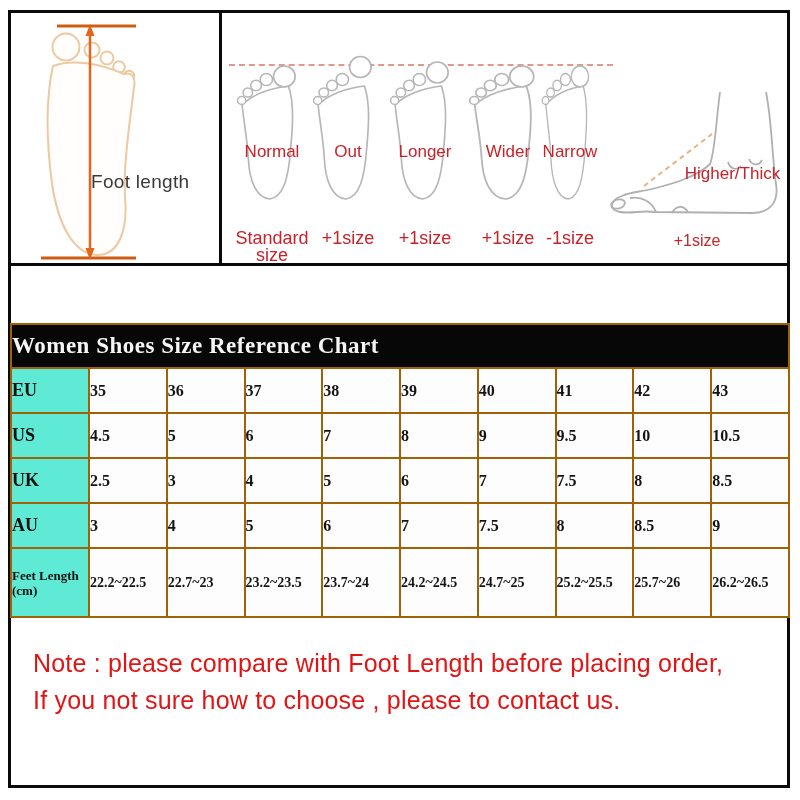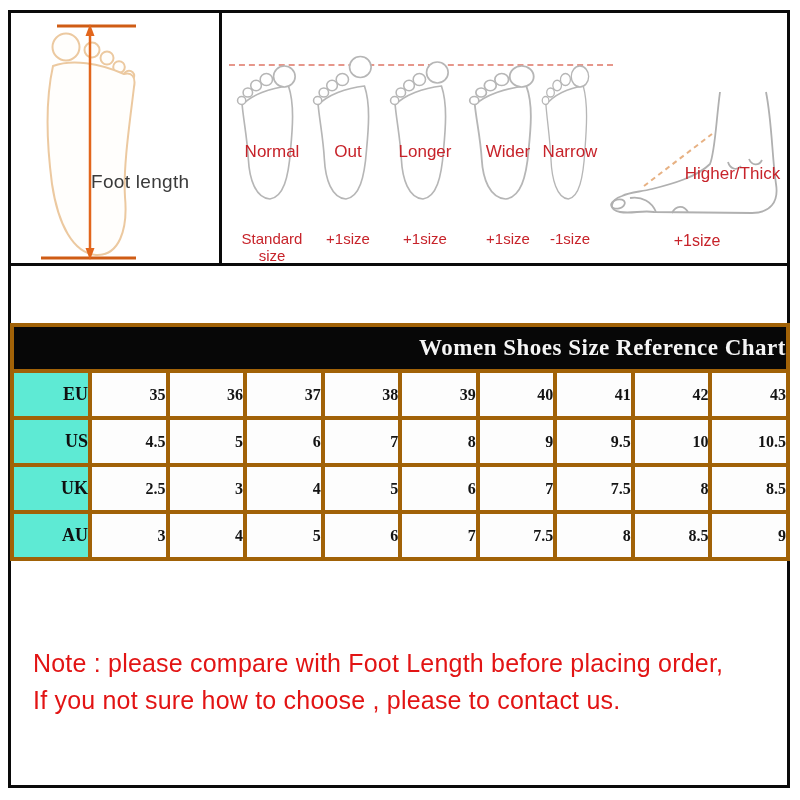--- a/index.html
+++ b/index.html
@@ -20,33 +20,33 @@
   
   .toe-line{position:absolute;left:229px;top:64px;width:384px;height:0;
             border-top:2px dashed #e6978b;}
 
   
   .foot-fig{position:absolute;top:60px;height:210px;}
   .foot-svg{position:absolute;left:0;top:0;overflow:visible;}
   .fig-name{position:absolute;top:82px;left:50%;transform:translateX(-50%);
             width:max-content;font-size:17px;color:#c7232a;}
   .fig-adjust{position:absolute;top:170px;left:50%;transform:translateX(-50%);
-              width:84px;text-align:center;font-size:15px;line-height:17px;color:#c7232a;}
+              width:84px;text-align:center;font-size:18px;line-height:17px;color:#c7232a;}
 
   
   .side-fig{position:absolute;left:600px;top:60px;width:195px;height:210px;}
   .side-name{position:absolute;left:70px;top:104px;width:125px;text-align:center;
              font-size:17px;color:#c7232a;white-space:nowrap;}
   .side-adjust{position:absolute;left:42px;top:172px;width:110px;text-align:center;
                font-size:16px;color:#c7232a;}
 
   
   .size-table{position:absolute;left:10px;top:323px;width:780px;border-collapse:collapse;
               table-layout:fixed;font-family:"Liberation Serif",serif;}
-  .size-table td{border:4px solid #a16207;text-align:right;vertical-align:middle;
+  .size-table td{border:2px solid #a16207;text-align:left;vertical-align:middle;
                  background:#fdfdfd;color:#141414;font-weight:bold;font-size:16px;
                  padding:0;height:43px;}
   .size-table td.title{background:#070707;color:#f5f5f5;font-size:23px;height:42px;
                        letter-spacing:.5px;}
   .size-table td.row-label{background:#5eead4;font-size:18px;color:#101010;}
   .size-table col.label-col{width:78px;}
   .size-table tr.feet-row td{height:67px;font-size:14px;}
   .size-table tr.feet-row td.row-label{font-size:13px;line-height:15px;}
 
   
@@ -234,20 +234,35 @@
           <td>3</td>
           <td>4</td>
           <td>5</td>
           <td>6</td>
           <td>7</td>
           <td>7.5</td>
           <td>8</td>
           <td>8.5</td>
           <td>9</td>
         </tr>
+        <tr class="feet-row">
+          <td class="row-label">
+            <div>Feet Length</div>
+            <div>(cm)</div>
+          </td>
+          <td>22.2~22.5</td>
+          <td>22.7~23</td>
+          <td>23.2~23.5</td>
+          <td>23.7~24</td>
+          <td>24.2~24.5</td>
+          <td>24.7~25</td>
+          <td>25.2~25.5</td>
+          <td>25.7~26</td>
+          <td>26.2~26.5</td>
+        </tr>
       </tbody>
   </table>
 
   <div class="note">
     <div>Note : please compare with Foot Length before placing order,</div>
     <div>If you not sure how to choose , please to contact us.</div>
   </div>
 
 </div>
 

